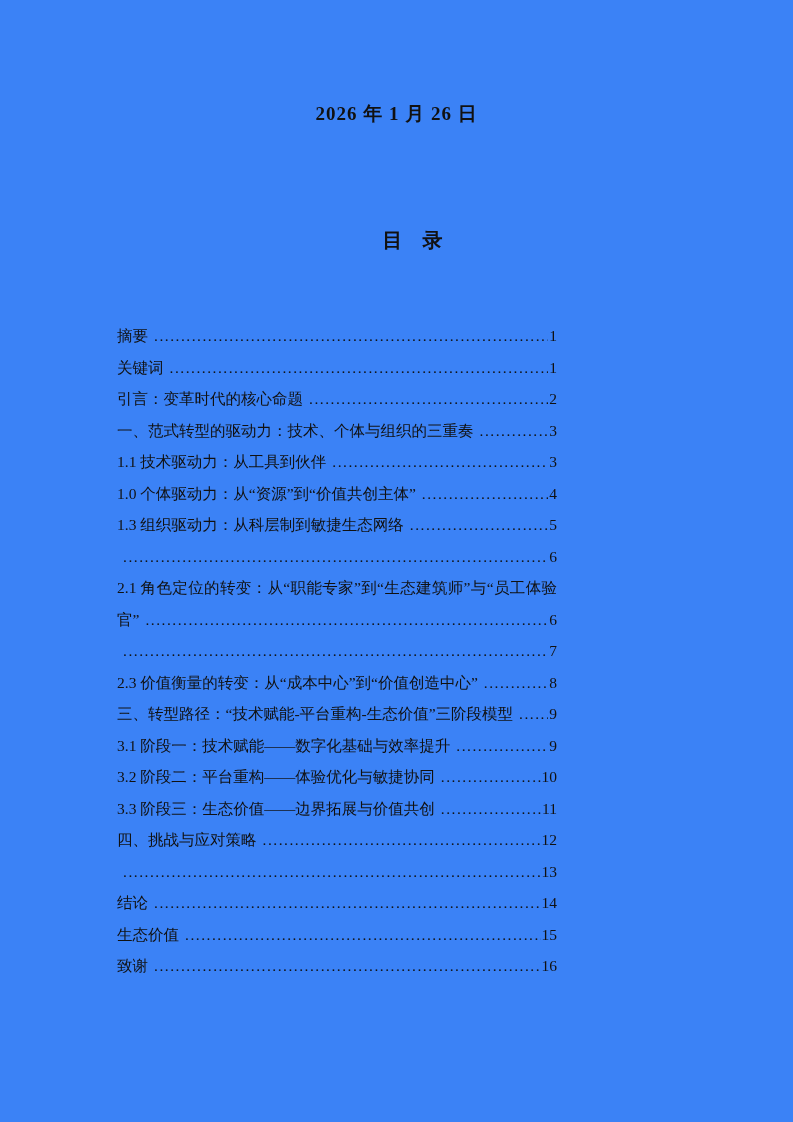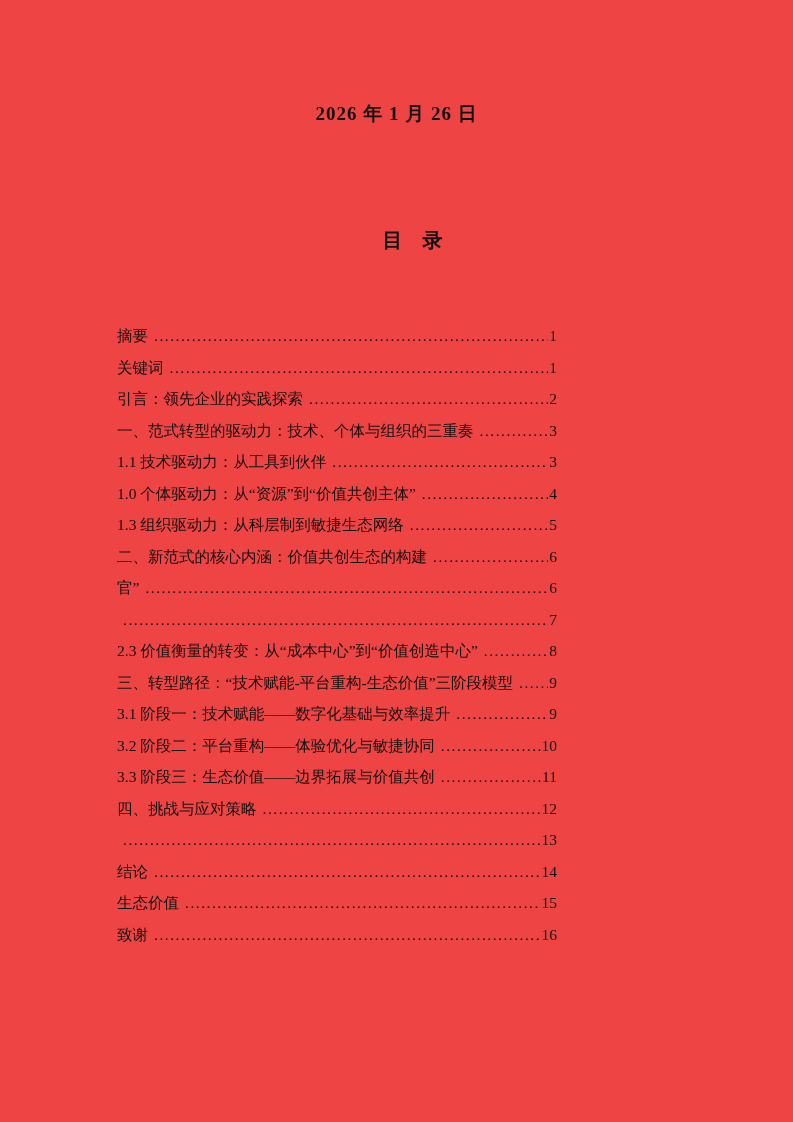--- a/index.html
+++ b/index.html
@@ -4,21 +4,21 @@
 <style>
   html, body {
     margin: 0;
     padding: 0;
     background: #ffffff;
   }
   .page {
     position: relative;
     width: 793px;
     height: 1122px;
-    background: #ef4444;
+    background: #3b82f6;
     overflow: hidden;
     font-family: "Liberation Serif", "DejaVu Serif", serif;
     color: #111111;
   }
   .doc-date {
     position: absolute;
     top: 103px;
     left: 0;
     width: 100%;
     text-align: center;
@@ -85,21 +85,21 @@
         <span class="toc-text">摘要</span>
         <span class="toc-dots">........................................................................................................................</span>
         <span class="toc-page">1</span>
       </div>
       <div class="toc-row">
         <span class="toc-text">关键词</span>
         <span class="toc-dots">........................................................................................................................</span>
         <span class="toc-page">1</span>
       </div>
       <div class="toc-row">
-        <span class="toc-text">引言：领先企业的实践探索</span>
+        <span class="toc-text">引言：变革时代的核心命题</span>
         <span class="toc-dots">........................................................................................................................</span>
         <span class="toc-page">2</span>
       </div>
       <div class="toc-row">
         <span class="toc-text">一、范式转型的驱动力：技术、个体与组织的三重奏</span>
         <span class="toc-dots">........................................................................................................................</span>
         <span class="toc-page">3</span>
       </div>
       <div class="toc-row">
         <span class="toc-text">1.1 技术驱动力：从工具到伙伴</span>
@@ -110,24 +110,24 @@
         <span class="toc-text">1.0 个体驱动力：从“资源”到“价值共创主体”</span>
         <span class="toc-dots">........................................................................................................................</span>
         <span class="toc-page">4</span>
       </div>
       <div class="toc-row">
         <span class="toc-text">1.3 组织驱动力：从科层制到敏捷生态网络</span>
         <span class="toc-dots">........................................................................................................................</span>
         <span class="toc-page">5</span>
       </div>
       <div class="toc-row">
-        <span class="toc-text">二、新范式的核心内涵：价值共创生态的构建</span>
         <span class="toc-dots">........................................................................................................................</span>
         <span class="toc-page">6</span>
       </div>
+      <div class="toc-wrap-line">2.1 角色定位的转变：从“职能专家”到“生态建筑师”与“员工体验</div>
       <div class="toc-row">
         <span class="toc-text">官”</span>
         <span class="toc-dots">........................................................................................................................</span>
         <span class="toc-page">6</span>
       </div>
       <div class="toc-row">
         <span class="toc-dots">........................................................................................................................</span>
         <span class="toc-page">7</span>
       </div>
       <div class="toc-row">

